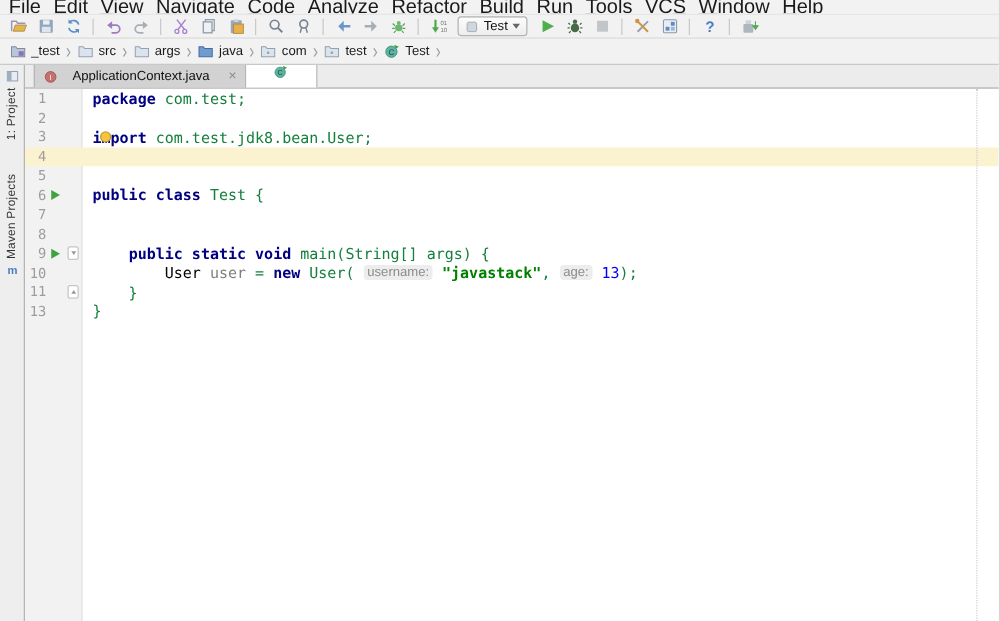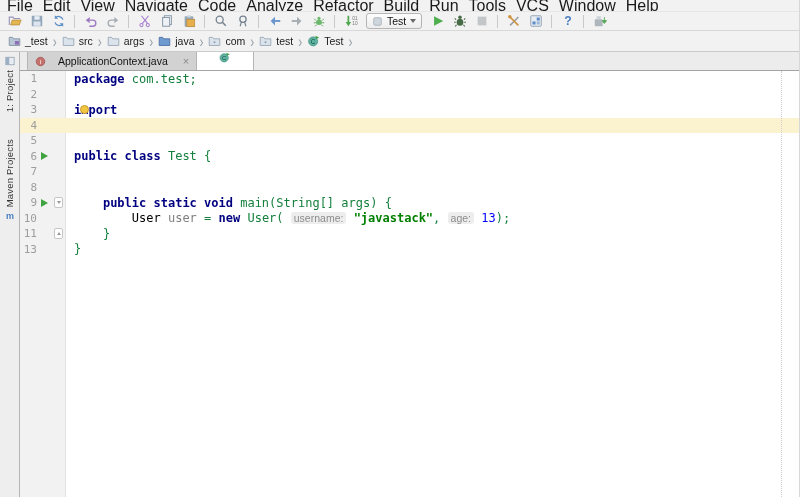--- a/index.html
+++ b/index.html
@@ -418,21 +418,21 @@
                 <span class="slot-fold"></span>
               </div>
               <div class="code"></div>
             </div>
             <div class="row">
               <div class="g">
                 <span class="ln">3</span>
                 <span class="slot-run"></span>
                 <span class="slot-fold"></span>
               </div>
-              <div class="code"><span class="t-kw">import</span><span class="bulb"></span></div>
+              <div class="code"><span class="t-kw">import</span><span class="t-pl"> com.test.jdk8.bean.User;</span><span class="bulb"></span></div>
             </div>
             <div class="row caret">
               <div class="g">
                 <span class="ln">4</span>
                 <span class="slot-run"></span>
                 <span class="slot-fold"></span>
               </div>
               <div class="code"></div>
             </div>
             <div class="row">

